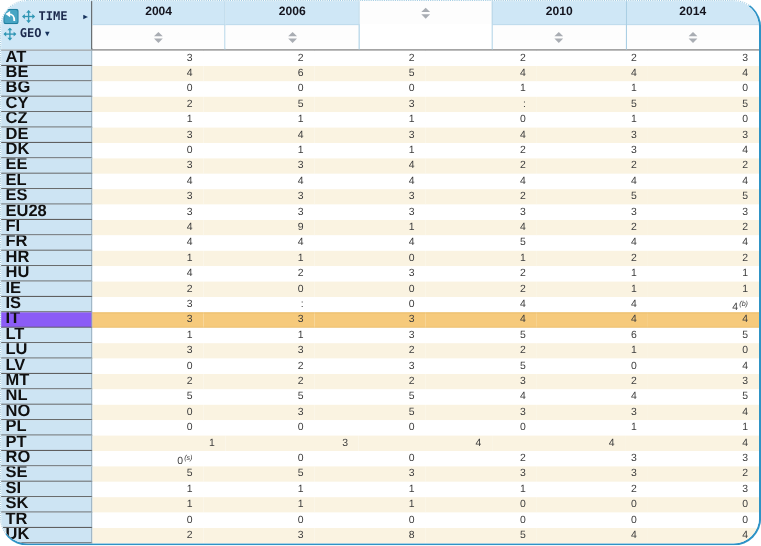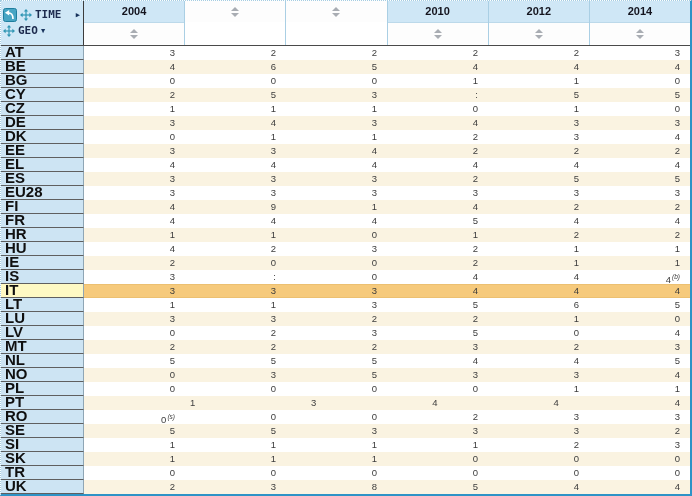--- a/index.html
+++ b/index.html
@@ -1,21 +1,21 @@
 <!DOCTYPE html>
 <html><head>
 <meta charset="utf-8">
 <style>
   html,body{margin:0;padding:0;background:#ffffff;}
   .frame{
     width:692px;height:496px;box-sizing:border-box;
     border-top:1px dotted #a5cde2;border-left:1px dotted #a5cde2;
     border-right:2px solid #2e93c6;border-bottom:2px solid #2e93c6;
     font-family:"Liberation Sans", sans-serif;
-    overflow:hidden;background:#fff;
+    overflow:hidden;background:#fff;border-radius:25px;
   }
   .header-row{display:flex;height:44px;border-bottom:1px solid #4a4a4a;}
   .corner{
     width:83px;box-sizing:border-box;background:#cfe7f6;
     border-right:1px solid #3c3c3c;
     display:flex;flex-direction:column;justify-content:center;gap:2px;
     padding:2px 2px 2px 2px;
     font-family:"DejaVu Sans Mono", monospace;
     font-size:11px;font-weight:bold;color:#1c2a4d;
   }
@@ -44,21 +44,21 @@
     width:83px;box-sizing:border-box;background:#cde4f3;
     border-right:1px solid #8fa6b5;border-bottom:1px solid #5f5f5f;
     font-size:15px;font-weight:bold;color:#101010;
     padding-left:4px;line-height:12px;overflow:hidden;
   }
   .cell{
     flex:1 1 0;box-sizing:border-box;text-align:right;padding-right:10px;
     font-size:9.5px;color:#3d3d3d;line-height:14px;overflow:hidden;
   }
   .row.hl .cell{background:#f6ca7c;border-top:1px solid #ecc071;border-bottom:1px solid #ecc071;line-height:12px;}
-  .row.hl .geo{background:#fef9c3;}
+  .row.hl .geo{background:#8b5cf6;}
   sup.flag{font-size:6.5px;font-style:italic;margin-left:1px;}
   .icon-svg{display:block;}
 </style>
 </head>
 <body>
 
 <div class="frame">
 
   <div class="header-row">
     <div class="corner">
@@ -106,20 +106,21 @@
         <div class="ycol">
           <div class="ylabel">2004</div>
           <div class="ysort">
             <span class="sorter">
               <span class="tri tri-up"></span>
               <span class="tri tri-down"></span>
             </span>
           </div>
         </div>
         <div class="ycol">
+          <div class="ylabel">2006</div>
           <div class="ysort">
             <span class="sorter">
               <span class="tri tri-up"></span>
               <span class="tri tri-down"></span>
             </span>
           </div>
         </div>
         <div class="ycol">
           <div class="ysort">
             <span class="sorter">
@@ -131,29 +132,20 @@
         <div class="ycol">
           <div class="ylabel">2010</div>
           <div class="ysort">
             <span class="sorter">
               <span class="tri tri-up"></span>
               <span class="tri tri-down"></span>
             </span>
           </div>
         </div>
         <div class="ycol">
-          <div class="ylabel">2012</div>
-          <div class="ysort">
-            <span class="sorter">
-              <span class="tri tri-up"></span>
-              <span class="tri tri-down"></span>
-            </span>
-          </div>
-        </div>
-        <div class="ycol">
           <div class="ylabel">2014</div>
           <div class="ysort">
             <span class="sorter">
               <span class="tri tri-up"></span>
               <span class="tri tri-down"></span>
             </span>
           </div>
         </div>
       </div>
   </div>

